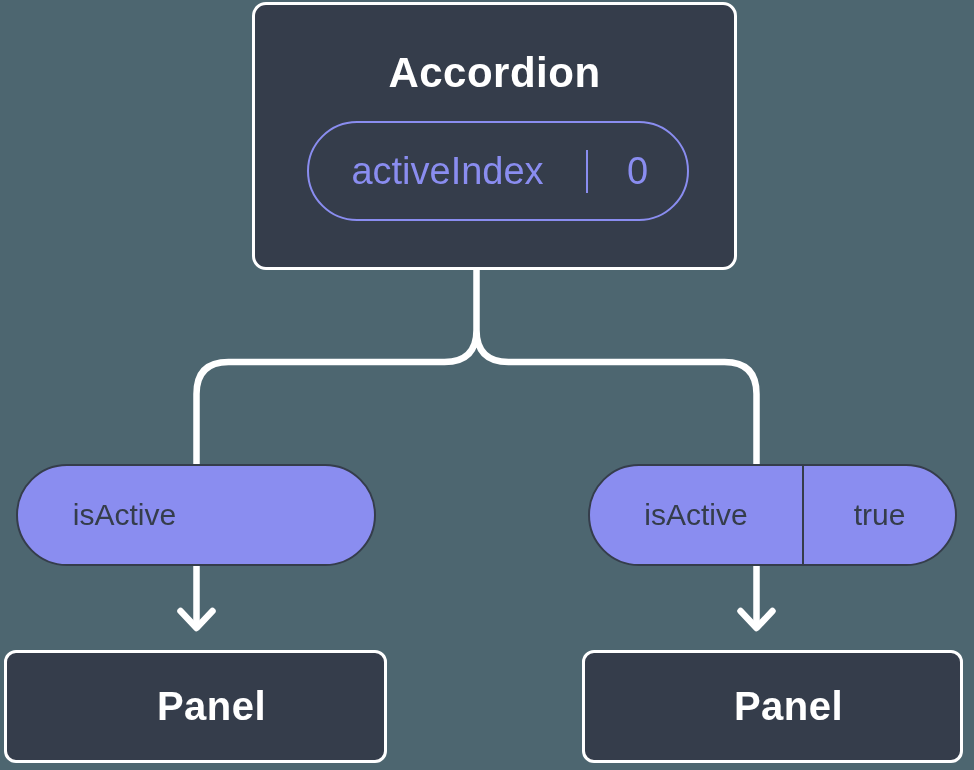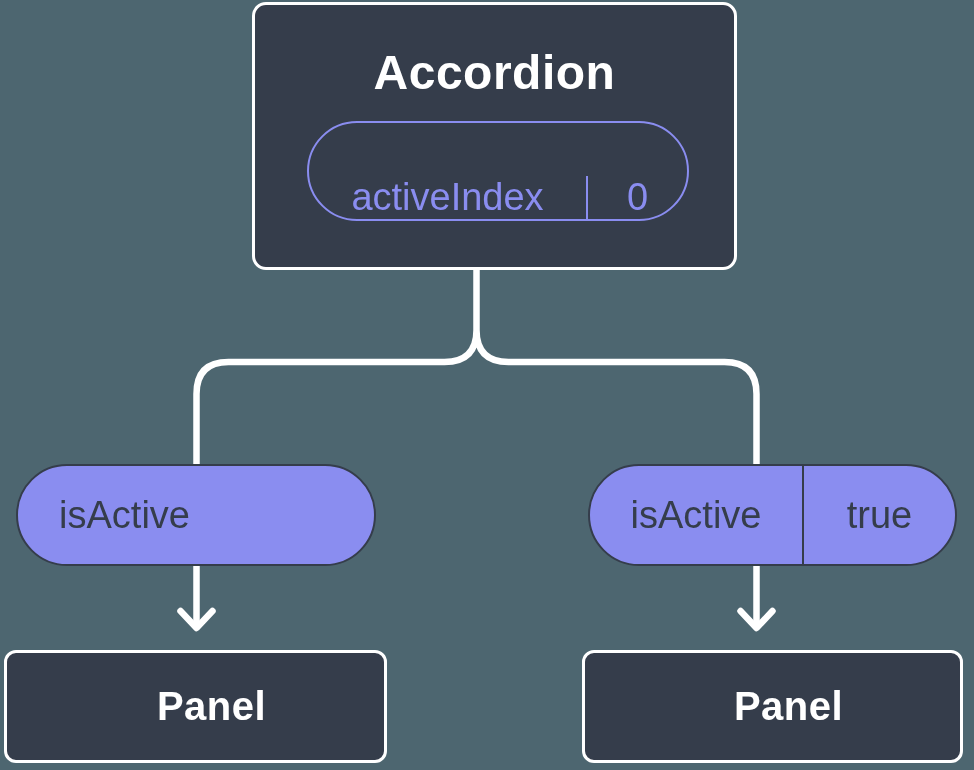--- a/index.html
+++ b/index.html
@@ -37,51 +37,51 @@
     box-sizing:border-box;
     z-index:2;
   }
   .root-node{
     left:252px;top:2px;width:485px;height:268px;
     border-radius:14px;
   }
   .root-node .node-title{
     position:absolute;left:0;top:45px;width:100%;
     text-align:center;
-    font-size:48px;line-height:46px;font-weight:600;
+    font-size:42px;line-height:46px;font-weight:600;
     color:var(--text-light);
     letter-spacing:0.5px;
   }
   .state-pill{
     position:absolute;left:52px;top:116px;width:382px;height:100px;
     box-sizing:border-box;
     border:2.5px solid var(--accent);
     border-radius:50px;
     display:flex;
-    align-items:flex-end;
+    align-items:center;
   }
   .state-pill .seg{
     display:flex;align-items:center;justify-content:center;
     font-size:38px;
     color:var(--accent);
   }
   .state-pill .seg-name{flex:0 0 277px;}
   .state-pill .seg-value{flex:1;border-left:2.5px solid var(--accent);}
   .prop-pill{
     position:absolute;top:464px;height:102px;
     box-sizing:border-box;
     background:var(--accent);
     border:2.5px solid var(--text-dark);
     border-radius:51px;
     display:flex;align-items:stretch;
     z-index:2;
   }
   .prop-pill .seg{
     display:flex;align-items:center;justify-content:center;
-    font-size:38px;
+    font-size:30px;
     color:var(--text-dark);
   }
   .prop-pill.left-pill{left:16px;width:360px;}
   .prop-pill.left-pill .seg-name{flex:0 0 213px;}
   .prop-pill.right-pill{left:588px;width:369px;}
   .prop-pill.right-pill .seg-name{flex:0 0 212px;}
   .prop-pill .seg-value{flex:1;border-left:2.5px solid var(--text-dark);}
   .panel-node{
     top:650px;height:113px;
     border-radius:12px;

